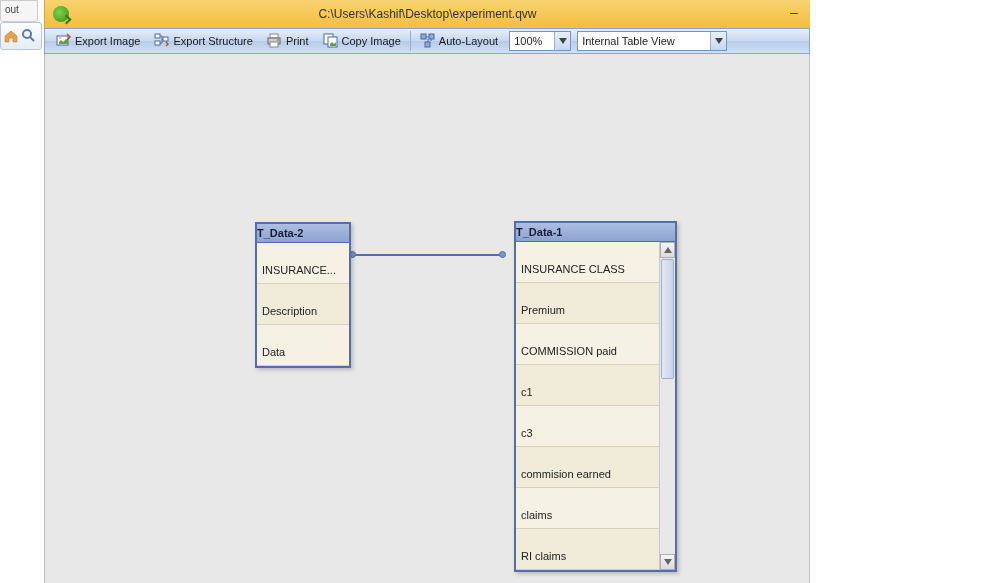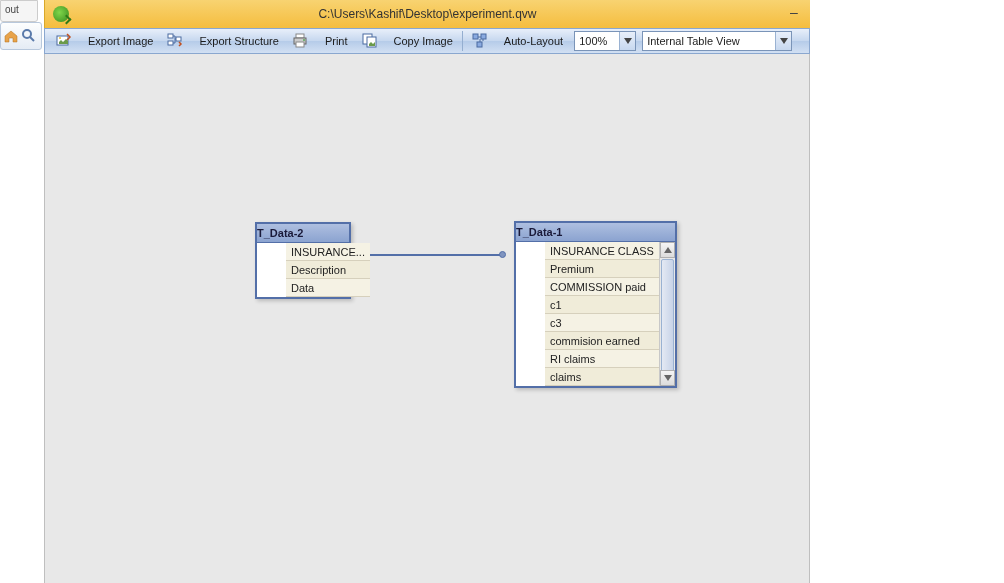--- a/index.html
+++ b/index.html
@@ -95,21 +95,21 @@
       background: linear-gradient(#e8effa, #c7d8ef 48%, #b6cce9 52%, #d2e0f3);
       border: 1px solid #8aa7cf;
       display: flex;
       align-items: center;
       padding: 0 4px;
       gap: 0;
     }
     .tb-btn {
       display: flex;
       align-items: center;
-      gap: 16px;
+      gap: 3px;
       padding: 2px 6px;
       height: 22px;
       color: #1a1a1a;
       cursor: pointer;
       white-space: nowrap;
       border: 1px solid transparent;
     }
     .tb-ico { width: 16px; height: 16px; display: inline-block; }
     .tb-sep { width: 1px; height: 20px; background: #94aed0; margin: 0 2px; }
     .zoom-box, .view-box {
@@ -155,30 +155,29 @@
       border-bottom: 1px solid #536fa8;
       cursor: move;
     }
     .table-body {
       display: flex;
     }
     .field-list {
       flex: 1;
     }
     .field-row {
-      padding: 2px 5px;
+      padding: 20px 5px;
       font-size: 11px;
       color: #222;
       border-bottom: 1px solid #d6d0bc;
       background: #f5f2e4;
       height: 18px;
       line-height: 14px;
       white-space: nowrap;
       overflow: hidden;
-      margin-left: 29px;
     }
     .field-row:nth-child(even) { background: #f0ecd9; }
     .key-dot {
       position: absolute;
       width: 7px; height: 7px;
       background: #7f94bf;
       border-radius: 50%;
       border: 1px solid #536fa8;
     }
     .scroll-track {
@@ -334,22 +333,22 @@
   <div class="table-box table-1">
     <div class="table-header">T_Data-1</div>
     <div class="table-body">
       <div class="field-list">
         <div class="field-row">INSURANCE CLASS</div>
         <div class="field-row">Premium</div>
         <div class="field-row">COMMISSION paid</div>
         <div class="field-row">c1</div>
         <div class="field-row">c3</div>
         <div class="field-row">commision earned</div>
+        <div class="field-row">claims</div>
         <div class="field-row">RI claims</div>
-        <div class="field-row">claims</div>
       </div>
       <div class="scroll-track">
         <div class="scroll-btn" style="position:absolute;top:0;">
           <svg viewBox="0 0 8 6">
               <path d="M0 6h8L4 0z" fill="#666"></path>
             </svg>
         </div>
         <div class="scroll-thumb"></div>
         <div class="scroll-btn" style="position:absolute;bottom:0;">
           <svg viewBox="0 0 8 6">

